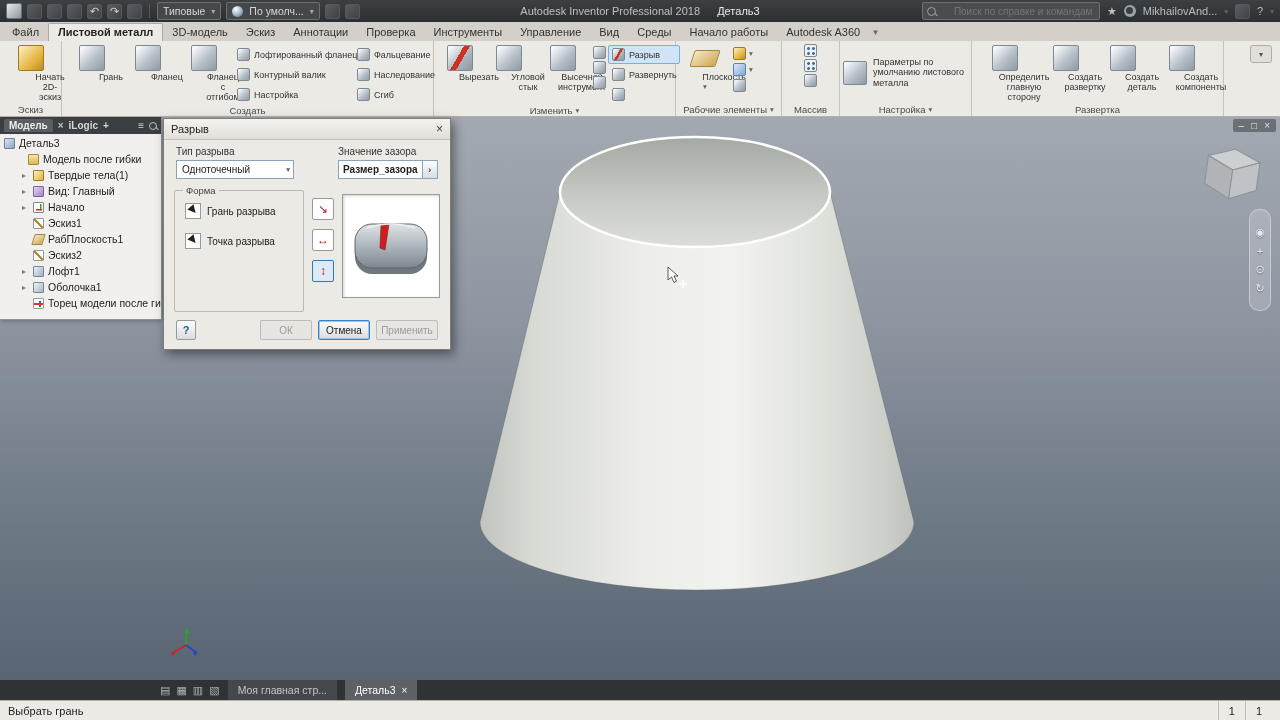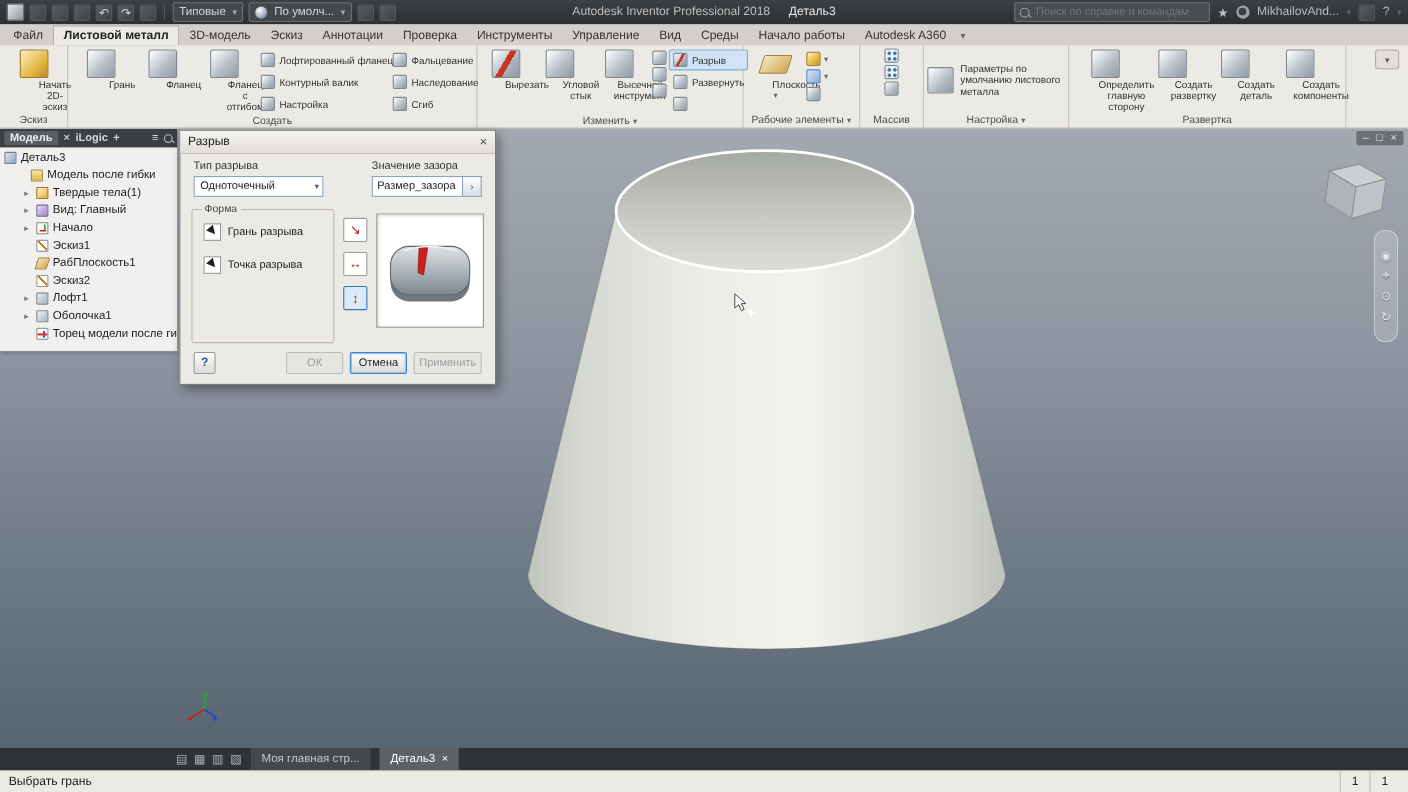--- a/index.html
+++ b/index.html
@@ -21,21 +21,21 @@
   .combo .ga{font-size:8px;color:#aaa;}
   .sphere{width:11px;height:11px;border-radius:50%;
     background:radial-gradient(circle at 35% 30%,#fff,#9fb2c4 55%,#53636f);}
   .tb-title{position:absolute;left:0;right:0;text-align:center;pointer-events:none;
     font-size:11px;color:#bfbfbf;}
   .tb-title b{color:#e8e8e8;font-weight:normal;margin-left:14px;}
   .tb-right{margin-left:auto;display:flex;align-items:center;gap:7px;z-index:2;}
   .searchbox{width:168px;height:16px;background:#4a4d50;border:1px solid #6e7174;
     display:flex;align-items:center;gap:4px;padding:0 4px;border-radius:2px;}
   .searchbox input{background:transparent;border:0;outline:0;color:#a9a9a9;
-    font-size:10px;width:100%;font-family:"Liberation Sans",sans-serif;}
+    font-size:10px;width:100%;font-family:"Liberation Sans",sans-serif;margin-left:12px;}
   .mag{width:7px;height:7px;border:1.4px solid #9b9fa3;border-radius:50%;position:relative;flex:0 0 auto;}
   .mag::after{content:"";position:absolute;width:4px;height:1.4px;background:#9b9fa3;
     transform:rotate(45deg);right:-3px;bottom:-1px;}
   .usr{width:12px;height:12px;border-radius:50%;background:#9aa2aa;position:relative;}
   .usr::after{content:"";position:absolute;left:2.5px;top:2px;width:7px;height:7px;border-radius:50%;background:#3a3e42;}
   .tb-glyph{color:#b9bdc1;font-size:11px;}
 
   
   .tabrow{position:absolute;left:0;top:22px;width:1280px;height:19px;background:#d4d0c9;
     display:flex;align-items:flex-end;padding-left:3px;box-sizing:border-box;
@@ -135,21 +135,21 @@
     background:#eceae5;border:1px solid #7c7c7c;box-shadow:3px 4px 10px rgba(0,0,0,.45);
     font-size:10px;color:#222;box-sizing:border-box;}
   .dlg-title{height:20px;display:flex;align-items:center;padding:0 7px;font-size:11px;
     background:linear-gradient(#f5f3f0,#e2dfd9);border-bottom:1px solid #c6c2ba;}
   .dlg-x{margin-left:auto;font-size:12px;color:#444;}
   .dlg-body{position:relative;height:210px;}
   .dlbl{position:absolute;font-size:10px;color:#333;}
   .dd{position:absolute;height:19px;background:#fff;border:1px solid #8aa4bc;display:flex;
     align-items:center;justify-content:space-between;padding:0 3px 0 5px;box-sizing:border-box;}
   .dd .ga{color:#557;}
-  .tin{position:absolute;display:flex;}
+  .tin{position:absolute;display:flex;font-weight:bold;}
   .tin .val{height:19px;background:#fff;border:1px solid #8aa4bc;display:flex;align-items:center;
     padding:0 4px;box-sizing:border-box;flex:1;}
   .tin .more{width:17px;height:19px;border:1px solid #8aa4bc;border-left:none;
     background:linear-gradient(#fdfdfd,#d9dde1);display:flex;align-items:center;justify-content:center;
     font-size:9px;color:#345;box-sizing:border-box;}
   .fset{position:absolute;left:10px;top:50px;width:130px;height:122px;border:1px solid #bdb9b2;
     border-radius:2px;padding:8px 6px 4px;box-sizing:border-box;}
   .fset .legend{position:absolute;top:-6px;left:8px;background:#eceae5;padding:0 3px;font-size:9.5px;color:#444;}
   .selbtn{display:flex;align-items:center;gap:6px;height:22px;padding:0 3px;border:1px solid transparent;}
   .cursor-ico{width:14px;height:14px;background:#fff;border:1px solid #9a9a9a;position:relative;flex:0 0 auto;}

